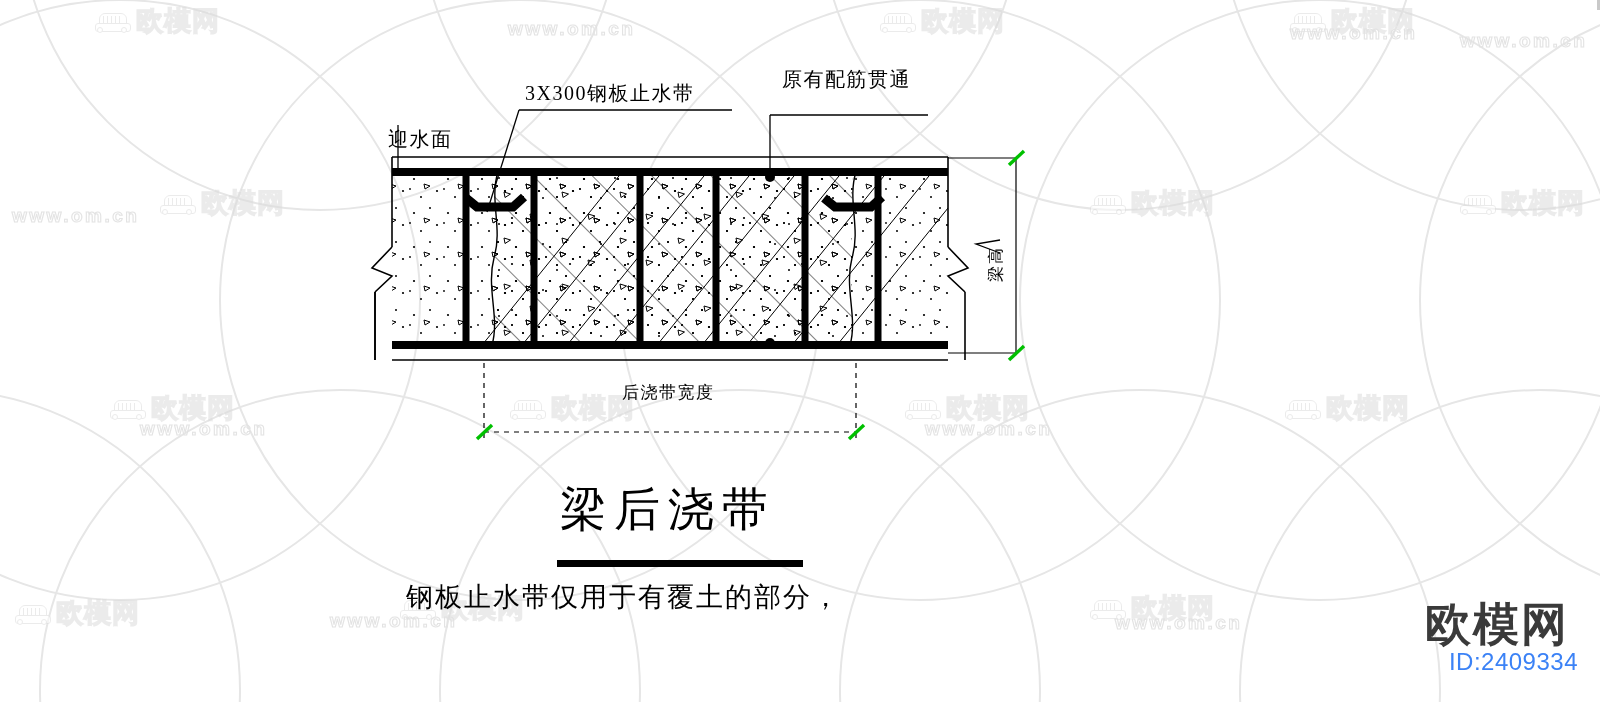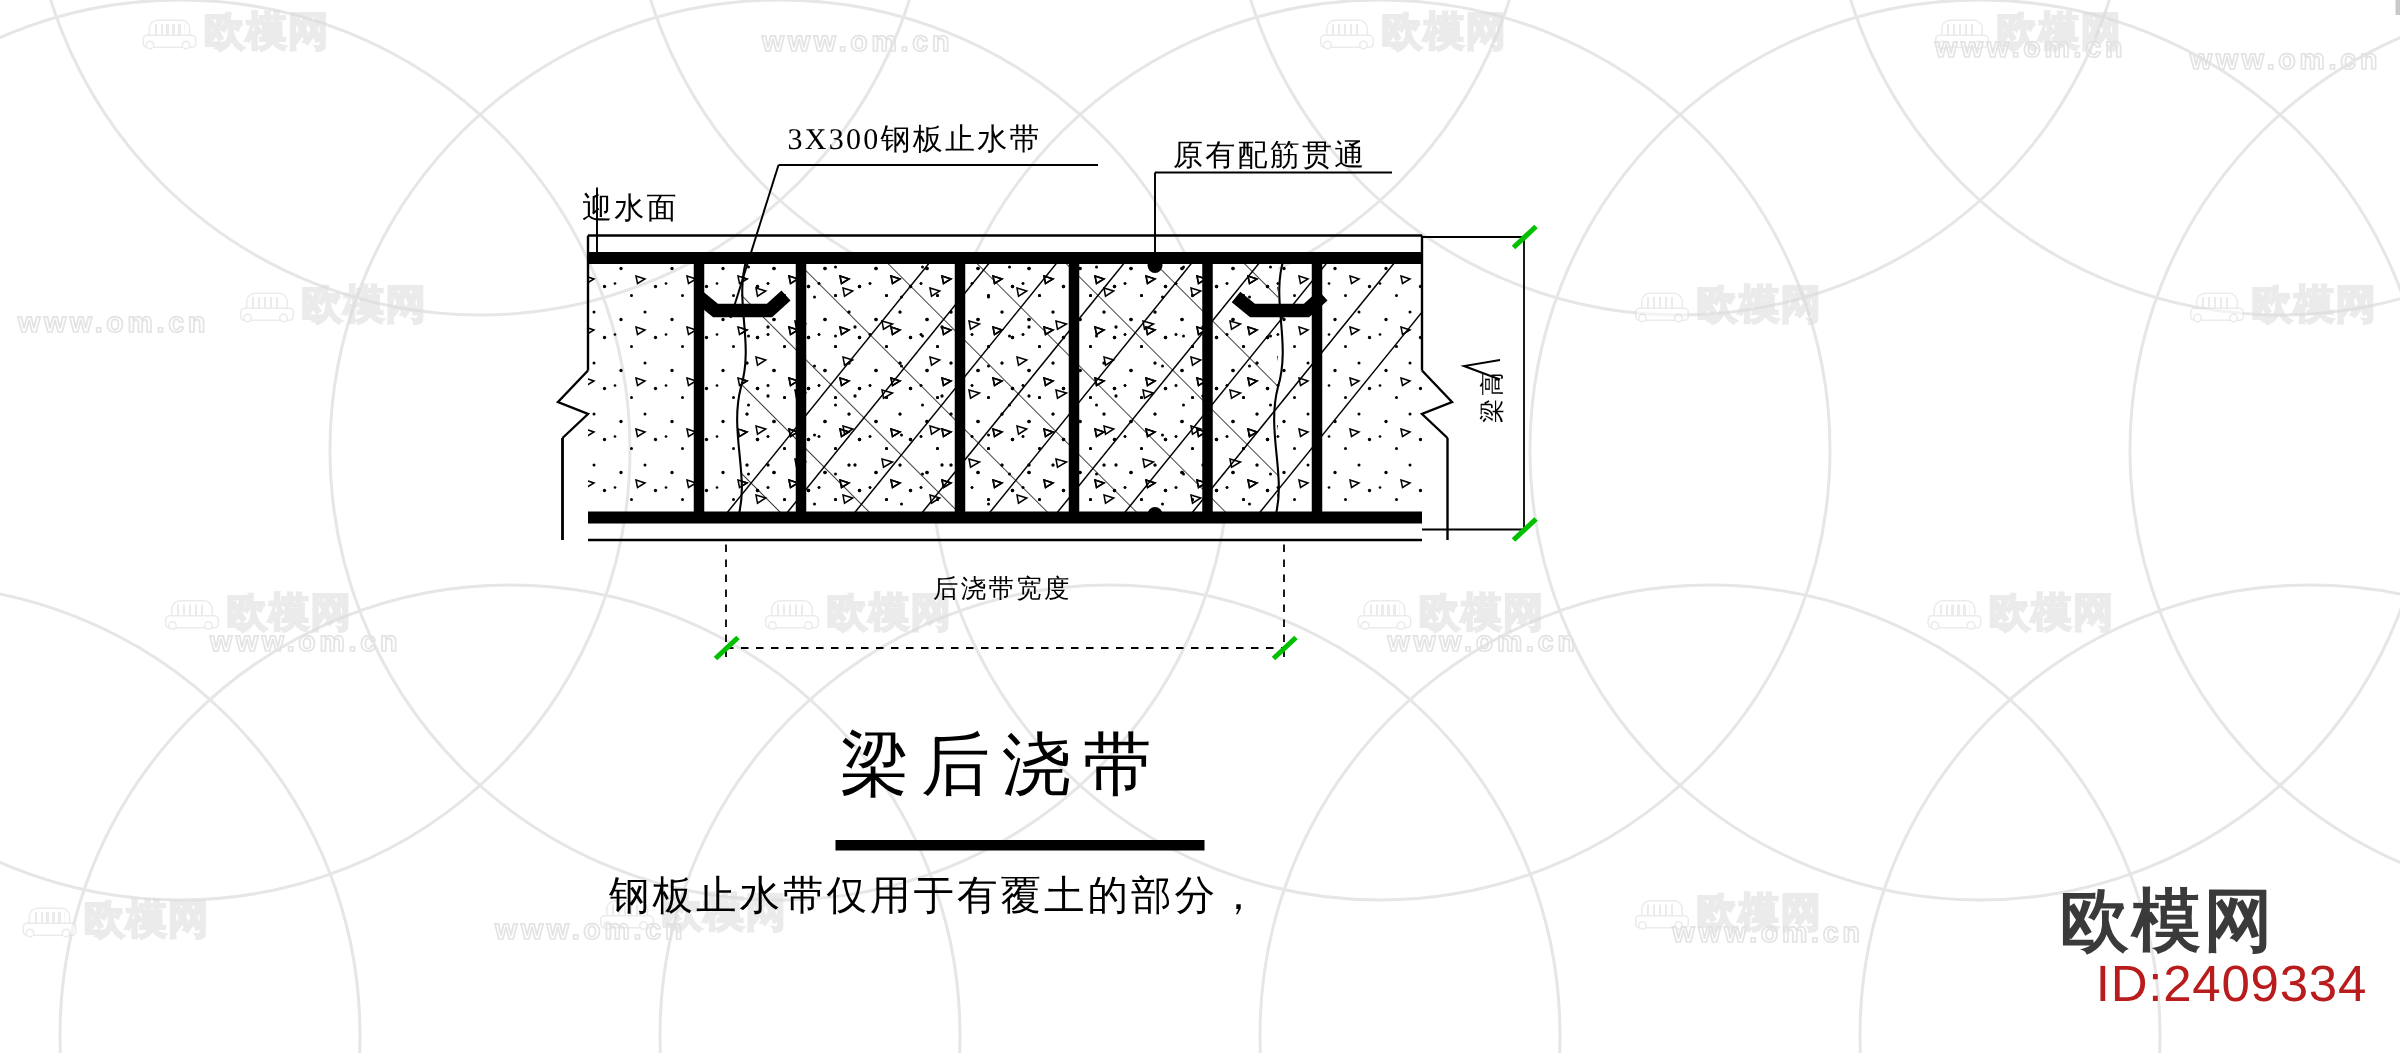--- a/index.html
+++ b/index.html
@@ -45,21 +45,21 @@
   .cad-dim{font-size:17px;letter-spacing:1.5px;}
   .cad-vert{font-size:16px;letter-spacing:2px;
             transform:rotate(-90deg);transform-origin:0 0;}
   .cad-title{font-size:46px;letter-spacing:8px;}
   .cad-note{font-size:27px;letter-spacing:2px;}
 
   
   .brand{position:absolute;z-index:6;right:22px;bottom:26px;text-align:left;}
   .brand .bname{font-size:46px;font-weight:700;color:#3a3a3a;line-height:1.05;
        letter-spacing:2px;font-family:"Liberation Sans","DejaVu Sans",sans-serif;}
-  .brand .bid{font-size:34px;color:#b91c1c;line-height:1.15;letter-spacing:.5px;
+  .brand .bid{font-size:24px;color:#3b82f6;line-height:1.15;letter-spacing:.5px;
        font-family:"Liberation Sans","DejaVu Sans",sans-serif;margin-left:24px;}
   .edge{position:absolute;z-index:7;background:#c9c9c9;}
 </style>
 </head>
 <body>
 
 <div id="stage">
 
   <div class="wm-layer">
     <svg class="wm-arcs" width="1600" height="702">
@@ -357,21 +357,21 @@
       <path d="M1000,253 L976,244 L1000,240" stroke="#000" stroke-width="1.3" fill="none"></path>
     </g>
 
     <rect x="557" y="560" width="246" height="7" fill="#000"></rect>
   </svg>
 
   <div class="cad cad-s" style="left:388px;top:129px;text-align:right;">迎水面</div>
 
   <div class="cad cad-s" style="left:525px;top:83px;">3X300钢板止水带</div>
 
-  <div class="cad cad-s" style="left:782px;top:94px;">原有配筋贯通</div>
+  <div class="cad cad-s" style="left:782px;top:69px;">原有配筋贯通</div>
 
   <div class="cad cad-dim" style="left:622px;top:384px;">后浇带宽度</div>
 
   <div class="cad cad-vert" style="left:988px;top:282px;">梁高</div>
 
   <div class="cad cad-title" style="left:560px;top:487px;">梁后浇带</div>
 
   <div class="cad cad-note" style="left:406px;top:584px;font-family:Liberation Serif, serif;">钢板止水带仅用于有覆土的部分，</div>
 
   <div class="brand">

